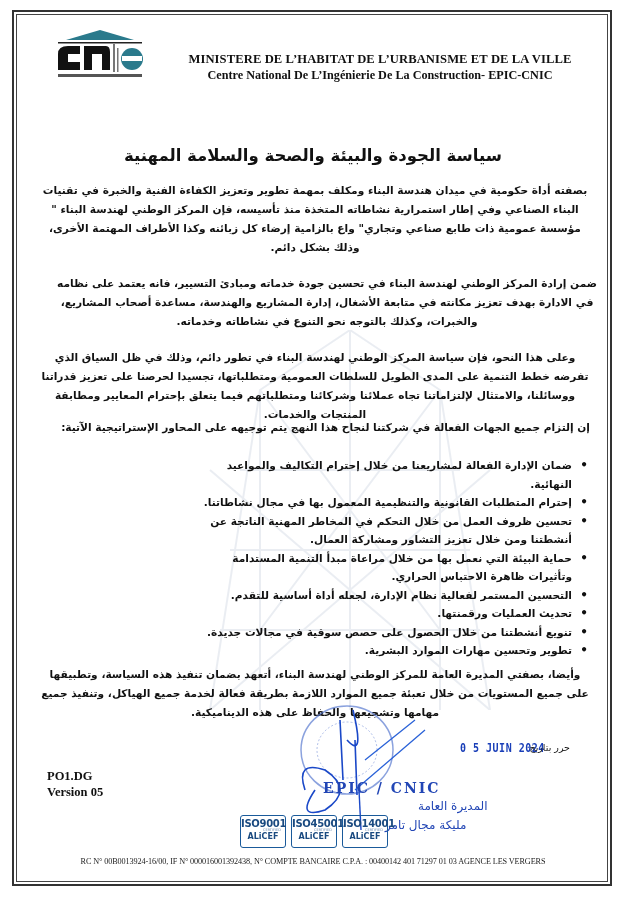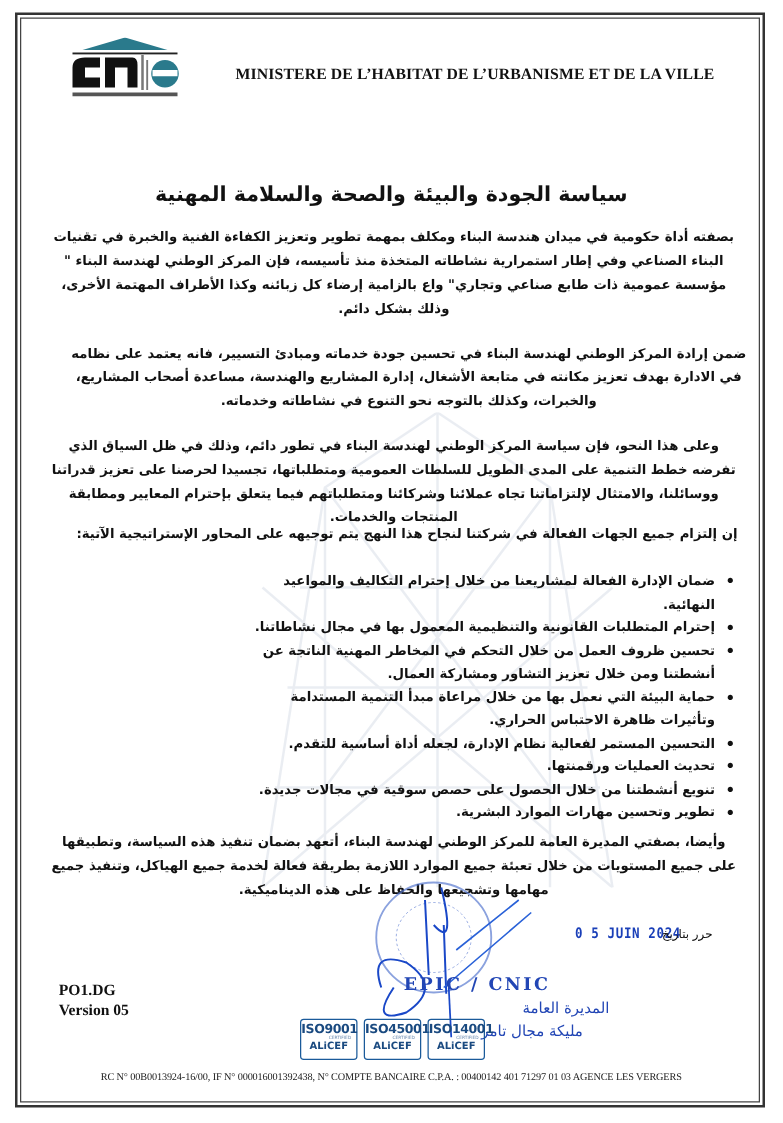--- a/index.html
+++ b/index.html
@@ -18,21 +18,21 @@
   .p2 { top:274px;margin-left:12px; }
   .p3 { top:348px; }
   .p4 { position:absolute; right:36px; top:421px; width:560px; font-size:10.6px; text-align:right; }
   .bullets { position:absolute; right:36px; top:456px; width:400px; font-size:10.6px; line-height:18.5px; margin:0; padding:0; list-style:none; }
   .bullets li { position:relative; padding-right:18px; text-align:right; }
   .bullets li::before { content:"\2022"; position:absolute; right:2px; top:0; font-size:12px; }
   .p5 { top:665px; }
   .date-row { position:absolute; left:300px; top:740px; width:290px; height:20px; }
   .date-label { position:absolute; right:20px; top:2px; font-size:9.5px; font-weight:normal; }
   .date-stamp { position:absolute; left:160px; top:2px; font-family:"DejaVu Sans Mono", monospace; font-size:10px; color:#1a3fb8; font-weight:bold; letter-spacing:0.5px; transform:scaleY(1.15); }
-  .ref { position:absolute; left:47px; top:784px; font-weight:bold; font-size:12.5px; line-height:16px; }
+  .ref { position:absolute; left:47px; top:768px; font-weight:bold; font-size:12.5px; line-height:16px; }
   .stamp-text { position:absolute; left:323px; top:780px; color:#2246b5; text-align:right; width:230px; }
   .stamp-text .en { font-family:"DejaVu Serif", serif; font-weight:bold; font-size:14px; letter-spacing:2px; position:absolute; left:0; top:0; }
   .stamp-text .ar1 { position:absolute; left:95px; top:19px; font-family:"DejaVu Sans", sans-serif; font-size:12px; direction:rtl; color:#2246b5; }
   .stamp-text .ar2 { position:absolute; left:62px; top:38px; font-family:"DejaVu Sans", sans-serif; font-size:12px; direction:rtl; color:#2246b5; }
   .isos { position:absolute; left:240px; top:815px; display:flex; gap:5px; }
   .iso { width:46px; height:33px; border:1.5px solid #1a5a9a; border-radius:3px; box-sizing:border-box; text-align:center; font-family:"DejaVu Sans", sans-serif; color:#1a4a80; }
   .iso .num { font-size:10px; font-weight:bold; margin-top:2px; letter-spacing:-0.3px; }
   .iso .cert { font-size:3.5px; color:#6a8ab0; text-align:right; padding-right:4px; margin-top:-1px; }
   .iso .brand { font-size:8px; font-weight:bold; color:#1a4a80; margin-top:0px; }
   .seal { position:absolute; left:285px; top:700px; width:150px; height:130px; }
@@ -64,20 +64,21 @@
   <path d="M40 40 L40 16 L62 16 Q66 16 66 22 L66 40 L58 40 L58 24 L48 24 L48 40 Z" fill="#111"></path>
   <rect x="69" y="14" width="2" height="28" fill="#777"></rect>
   <rect x="73" y="18" width="1.5" height="24" fill="#777"></rect>
   <circle cx="88" cy="29" r="11" fill="#2a7a8c"></circle>
   <rect x="78" y="26" width="20" height="5" fill="#fff"></rect>
   <rect x="14" y="44" width="84" height="3" fill="#555"></rect>
 </svg>
 
 <div class="header">
   <div class="l1">MINISTERE DE L’HABITAT DE L’URBANISME ET DE LA VILLE</div>
+  <div class="l2">Centre National De L’Ingénierie De La Construction- EPIC-CNIC</div>
 </div>
 
 <div class="title ar">سياسة الجودة والبيئة والصحة والسلامة المهنية</div>
 
 <div class="para p1 ar">بصفته أداة حكومية في ميدان هندسة البناء ومكلف بمهمة تطوير وتعزيز الكفاءة الفنية والخبرة في تقنيات البناء الصناعي وفي إطار استمرارية نشاطاته المتخذة منذ تأسيسه، فإن المركز الوطني لهندسة البناء " مؤسسة عمومية ذات طابع صناعي وتجاري" واع بالزامية إرضاء كل زبائنه وكذا الأطراف المهتمة الأخرى، وذلك بشكل دائم.</div>
 <div class="para p2 ar">ضمن إرادة المركز الوطني لهندسة البناء في تحسين جودة خدماته ومبادئ التسيير، فانه يعتمد على نظامه في الادارة بهدف تعزيز مكانته في متابعة الأشغال، إدارة المشاريع والهندسة، مساعدة أصحاب المشاريع، والخبرات، وكذلك بالتوجه نحو التنوع في نشاطاته وخدماته.</div>
 <div class="para p3 ar">وعلى هذا النحو، فإن سياسة المركز الوطني لهندسة البناء في تطور دائم، وذلك في ظل السياق الذي تفرضه خطط التنمية على المدى الطويل للسلطات العمومية ومتطلباتها، تجسيدا لحرصنا على تعزيز قدراتنا ووسائلنا، والامتثال لإلتزاماتنا تجاه عملائنا وشركائنا ومتطلباتهم فيما يتعلق بإحترام المعايير ومطابقة المنتجات والخدمات.</div>
 
 <div class="p4 ar">إن إلتزام جميع الجهات الفعالة في شركتنا لنجاح هذا النهج يتم توجيهه على المحاور الإستراتيجية الآتية:</div>
 

